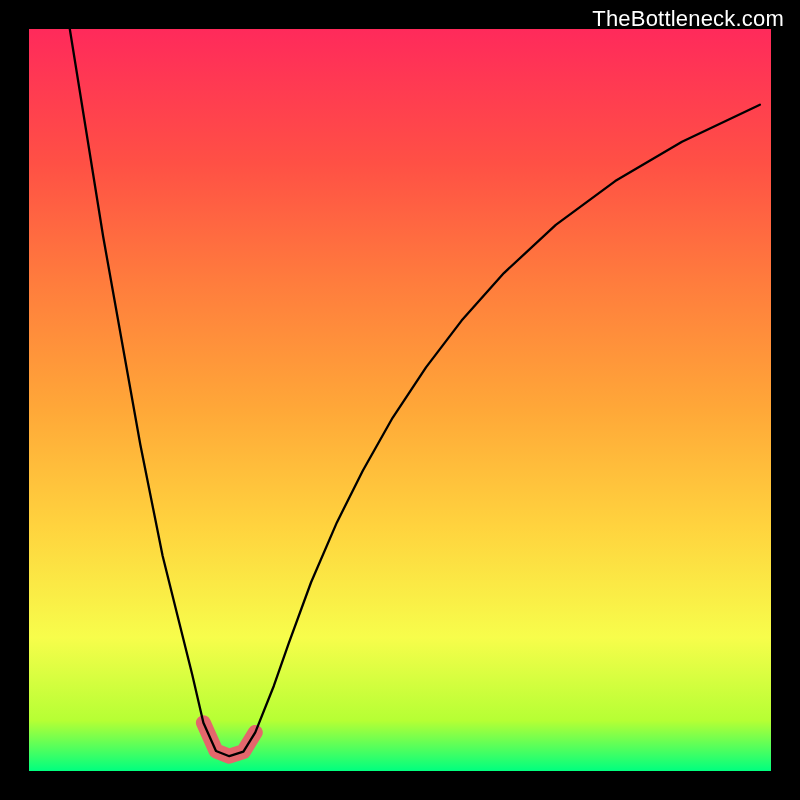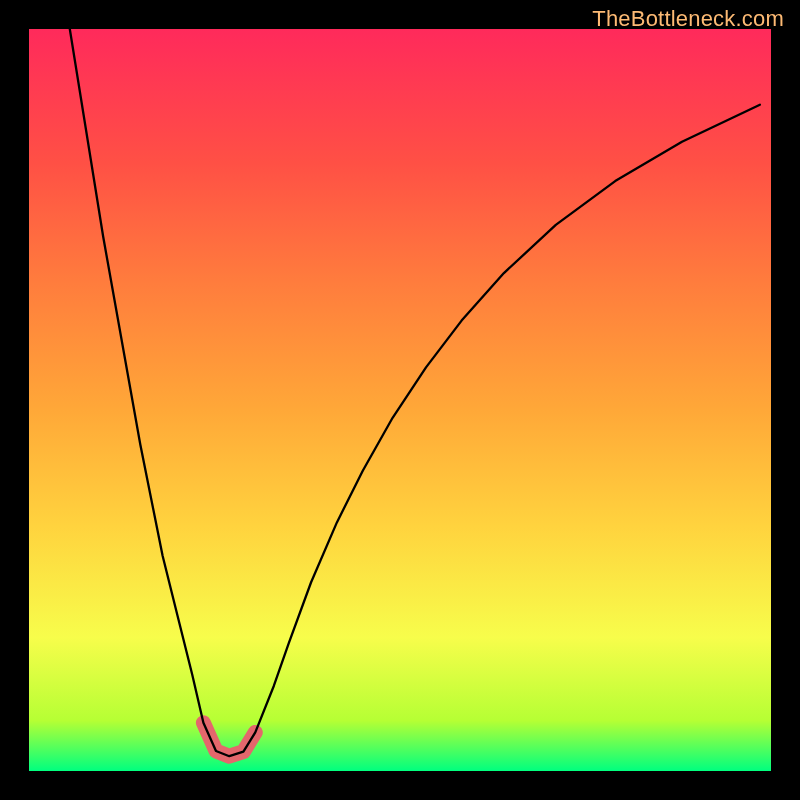--- a/index.html
+++ b/index.html
@@ -10,21 +10,21 @@
             linear-gradient(to top,
               #00ff7f 0%,
               #b6ff34 6.8%,
               #f7fd4b 18%,
               #ffd33e 33%,
               #ffa738 49%,
               #ff7c3d 66%,
               #ff5045 82%,
               #ff2a5b 100%);
           overflow:hidden; }
-  .watermark { position:absolute; right:16px; top:6px; color:#fdba74;
+  .watermark { position:absolute; right:16px; top:6px; color:#ffffff;
                font-size:22px; font-weight:500; letter-spacing:0.2px; }
   svg.curve { position:absolute; left:0; top:0; width:742px; height:742px; }
   svg.curve path.line  { fill:none; stroke:#000; stroke-width:2.3;
                          stroke-linecap:round; stroke-linejoin:round; }
   svg.curve path.thick { fill:none; stroke:#e4676c; stroke-width:15;
                          stroke-linecap:round; stroke-linejoin:round; }
 </style>
 </head>
 <body>
 

